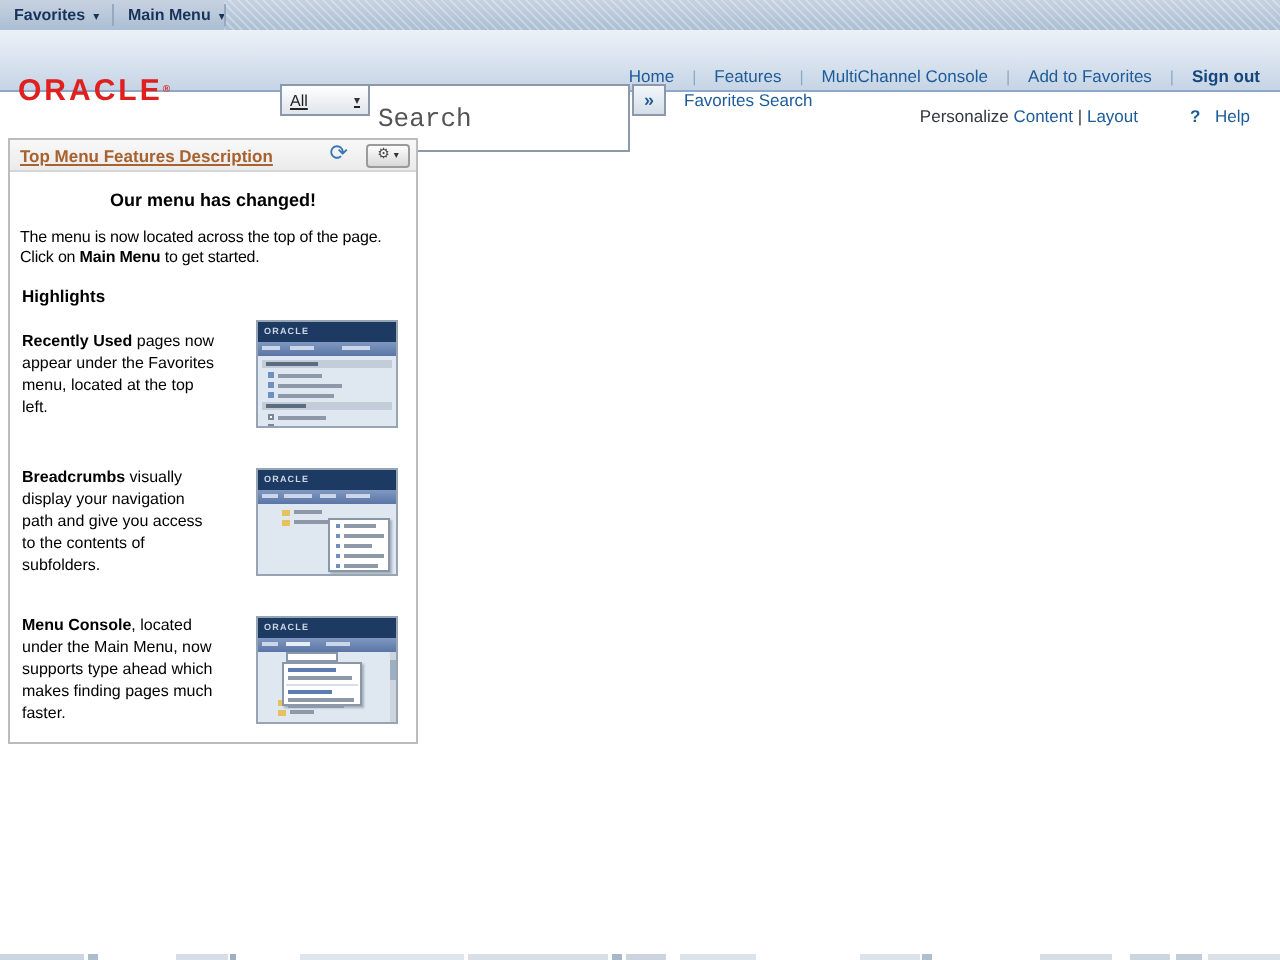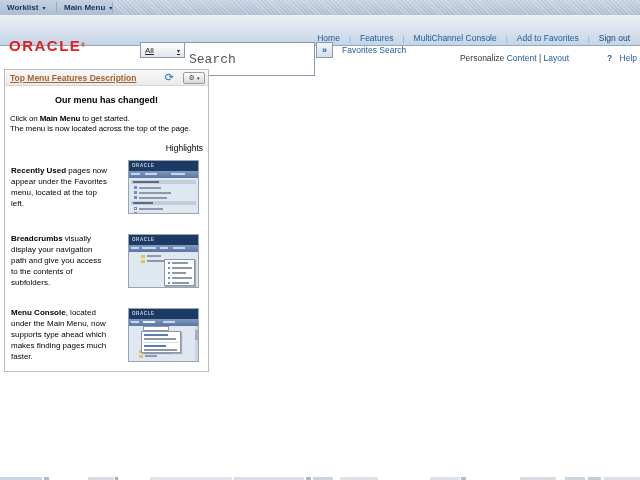--- a/index.html
+++ b/index.html
@@ -22,62 +22,62 @@
           background:linear-gradient(#ecf1f7 0%, #d8e2ee 55%, #c5d4e5 100%);
           border-bottom:1px solid #8da8c8; }
   .brand { position:absolute; left:9px; top:23px; color:#e0201f; font-weight:bold;
            font-size:15px; letter-spacing:1.5px; line-height:15px; }
   .brand .mark { font-size:5px; vertical-align:top; letter-spacing:0; }
 
   .navlinks { position:absolute; right:8px; top:18px; display:flex; align-items:center;
               font-size:8.5px; white-space:nowrap; }
   .navlinks a { color:#1d5b99; text-decoration:none; padding:0 9px; }
   .navlinks .sep { color:#8fa8c4; font-size:8px; }
-  .navlinks .signout { font-weight:normal; color:#15477d; padding-right:2px; }
+  .navlinks .signout { font-weight:bold; color:#15477d; padding-right:2px; }
 
   .searchrow { position:absolute; left:140px; top:27px; height:16px; display:flex; align-items:stretch; }
   .scope { width:45px; border:1px solid #8b99ab; background:linear-gradient(#ffffff,#dfe5ec);
            font-size:8px; color:#222; display:flex; align-items:center;
            justify-content:space-between; padding:0 4px;text-decoration:underline; }
   .scope .caret { font-size:6px; color:#333; }
   .searchbox { width:130px; border:1px solid #8b99ab; border-left:none; font-size:13px;
                padding:16px 4px; color:#444; outline:none;
                font-family:Liberation Mono, monospace; }
   .searchbox::placeholder { color:#555; opacity:1; }
   .gobtn { width:17px; border:1px solid #8b99ab; margin-left:1px;
            background:linear-gradient(#f3f7fb,#d4dde8); color:#1d5b99; font-size:9px;
            line-height:14px; text-align:center; font-weight:bold; }
   .advsearch { margin-left:9px; align-self:center; font-size:8.5px; color:#1d5b99;
                text-decoration:none; white-space:nowrap; }
 
   
   .persrow { position:absolute; left:0; top:53px; width:640px; height:12px; font-size:8.5px; }
   .pers { position:absolute; right:71px; top:0; white-space:nowrap; color:#33383f; }
   .pers a { color:#1d5b99; text-decoration:none; }
-  .helpbox { position:absolute; right:3px; top:0; white-space:nowrap; }
+  .helpbox { position:absolute; right:15px; top:0; white-space:nowrap; }
   .helpbox .qicon { color:#1d5b99; font-weight:bold; margin-right:5px; }
   .helpbox a { color:#1d5b99; text-decoration:none; }
 
   
   .pagelet { position:absolute; left:4px; top:69px; width:205px; height:303px;
              border:1px solid #bcbcbc; background:#fff; }
   .pg-head { height:16px; background:linear-gradient(#f8f8f8,#ebebeb);
              border-bottom:1px solid #d6d6d6; display:flex; align-items:center; }
   .pg-title { flex:1; font-size:8.5px; font-weight:bold; color:#a8622f; padding-left:5px;text-decoration:underline; }
   .refreshbtn { color:#3a76b5; font-size:11px; line-height:11px; margin-right:9px; cursor:default; }
   .gearbtn { width:22px; height:12px; border:1px solid #9b9b9b; border-radius:2px;
              background:linear-gradient(#fdfdfd,#d8d8d8); margin-right:3px;
              display:flex; align-items:center; justify-content:center; gap:2px;
              font-size:7px; color:#4a4a4a; line-height:10px; }
   .gearbtn .caret { font-size:5px; color:#333; }
 
   .pg-body { padding:8px 5px 0 5px; color:#000; }
   .announce { text-align:center; font-weight:bold; font-size:9px; margin:1px 0 9px; }
   .intro { font-size:8px; letter-spacing:-0.1px; line-height:10px; }
-  .hl-head { font-weight:normal; font-size:8.5px; margin:9px 0 0 1px;text-align:right; }
+  .hl-head { font-weight:bold; font-size:8.5px; margin:9px 0 0 1px; }
   .hl-item { display:flex; align-items:center; margin:7px 1px 0 1px; }
   .hl-item + .hl-item { margin-top:19px; }
   .hl-text { width:98px; font-size:8px; line-height:11px; }
 
   
   .thumb { margin-left:auto; margin-right:3px; width:71px; height:54px;
            border:1px solid #97a4b3; background:#dfe7f0; position:relative; overflow:hidden; }
   .t-head { height:10px; background:#1d3a63; color:#ccd6e4; font-size:4.5px; font-weight:bold;
             letter-spacing:.6px; line-height:10px; padding-left:3px; }
   .t-menu { height:7px; background:linear-gradient(#829bc3,#5a76a6);
@@ -100,21 +100,21 @@
   .bstrip { position:absolute; left:0; bottom:0; width:640px; height:3px; }
   .bstrip span { position:absolute; top:0; height:3px; display:block; }
 </style>
 </head>
 <body>
 
 <div id="stage">
 
   <div class="topbar">
     <div class="tb-item" style="left:0;">
-      <span>Worklist</span><span class="caret">▾</span>
+      <span>Favorites</span><span class="caret">▾</span>
     </div>
     <div class="tb-sep" style="left:56px;"></div>
     <div class="tb-item" style="left:57px;">
       <span>Main Menu</span><span class="caret">▾</span>
     </div>
     <div class="tb-sep" style="left:112px;"></div>
   </div>
 
   <div class="band">
     <div class="brand"><span>ORACLE</span><span class="mark">®</span></div>
@@ -162,22 +162,22 @@
       <span class="gearbtn">
         <span>⚙</span>
         <span class="caret">▾</span>
       </span>
     </div>
 
     <div class="pg-body">
       <div class="announce">Our menu has changed!</div>
 
       <div class="intro">
+        <span style="display:block; white-space:nowrap;">The menu is now located across the top of the page.</span>
         <span style="display:block;"><span>Click on </span><b>Main Menu</b><span> to get started.</span></span>
-        <span style="display:block; white-space:nowrap;">The menu is now located across the top of the page.</span>
       </div>
 
       <div class="hl-head">Highlights</div>
 
       <div class="hl-item">
         <div class="hl-text"><b>Recently Used</b><span> pages now appear under the Favorites menu, located at the top left.</span></div>
         <div class="thumb">
           <div class="t-head">ORACLE</div>
           <div class="t-menu">
               <i style="left:2px;width:9px;"></i>

